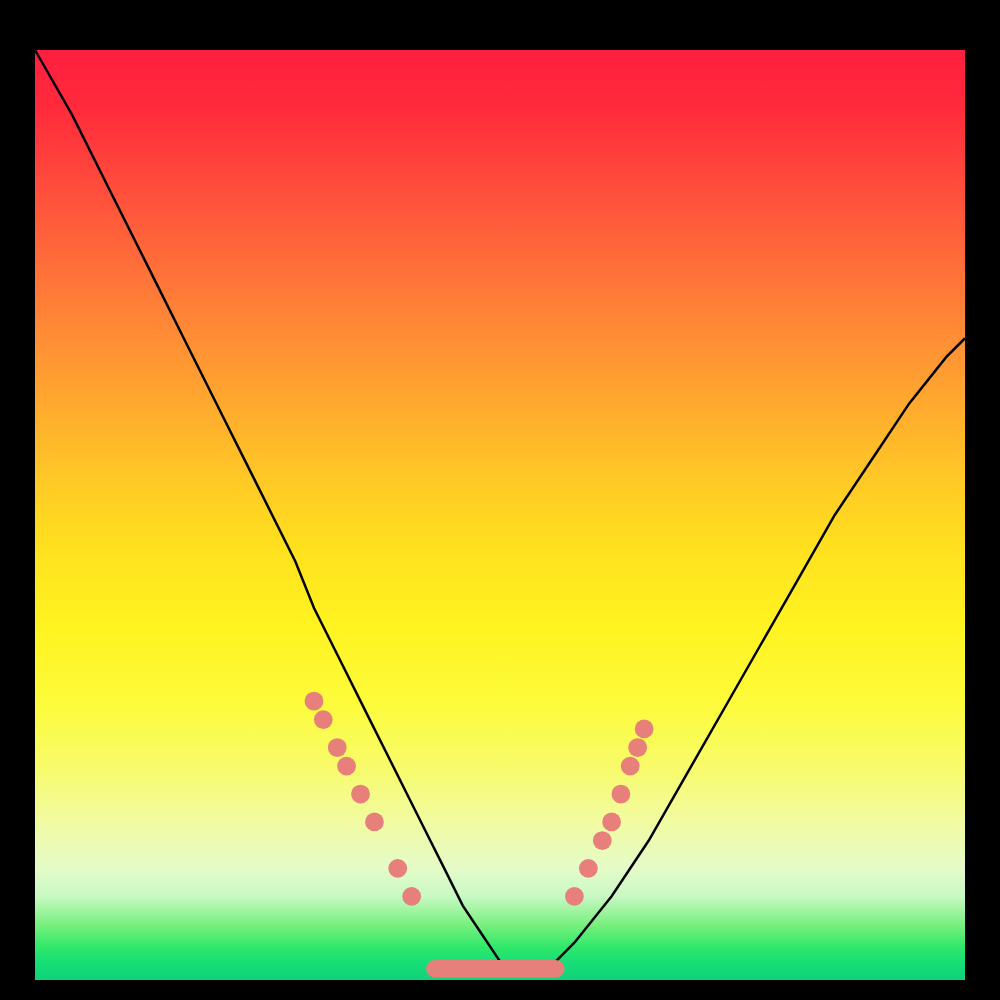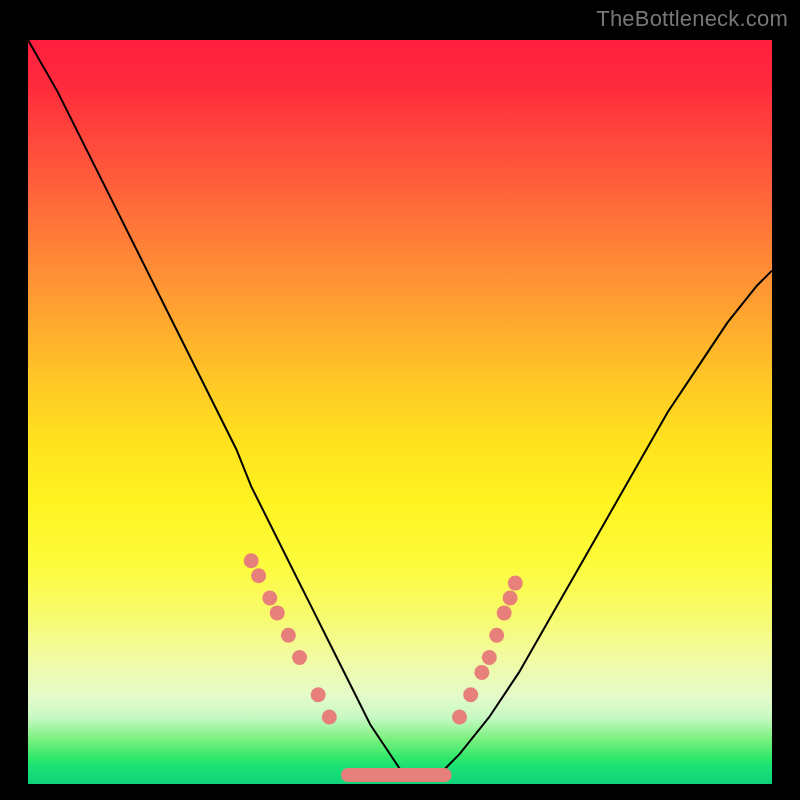--- a/index.html
+++ b/index.html
@@ -76,21 +76,20 @@
   .flat-seg {
     stroke: #e77f7b;
     stroke-width: 14;
     stroke-linecap: round;
   }
 </style>
 </head>
 <body>
 
 <div class="frame">
-  <div class="watermark">TheBottleneck.com</div>
 
   <div class="plot">
     <svg class="curve" viewBox="0 0 744 744">
       <path id="curvePath" class="curve-path" d="M0.0 0.0 L29.8 52.1 L59.5 111.6 L89.3 171.1 L119.0 230.6 L148.8 290.2 L178.6 349.7 L208.3 409.2 L223.2 446.4 L245.5 491.0 L267.8 535.7 L282.7 565.4 L297.6 595.2 L312.5 625.0 L327.4 654.7 L342.2 684.5 L357.1 706.8 L372.0 729.1 L386.9 736.6 L401.8 736.6 L416.6 729.1 L431.5 714.2 L461.3 677.0 L491.0 632.4 L520.8 580.3 L550.6 528.2 L580.3 476.2 L610.1 424.1 L639.8 372.0 L669.6 327.4 L699.4 282.7 L729.1 245.5 L744.0 230.6"></path>
       <line id="flatSeg" class="flat-seg" x1="319.92" x2="416.64000000000004" y1="735.072" y2="735.072"></line>
       <g id="markersLeft">
           <circle cx="223.2" cy="520.8" r="7.5" class="marker"></circle>
           <circle cx="230.64" cy="535.68" r="7.5" class="marker"></circle>
           <circle cx="241.8" cy="558" r="7.5" class="marker"></circle>
           <circle cx="249.24" cy="572.88" r="7.5" class="marker"></circle>

